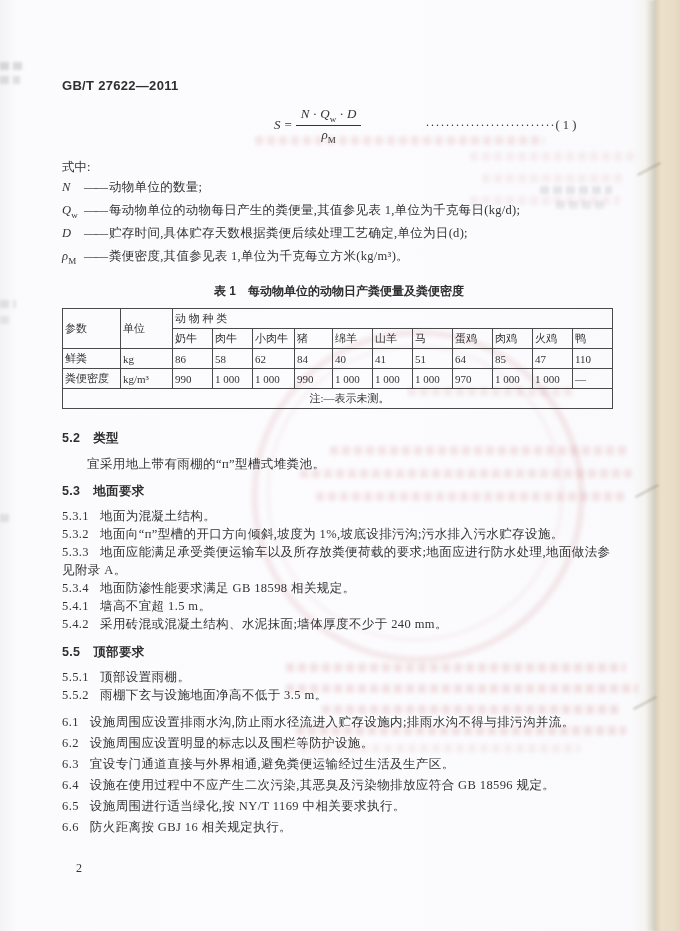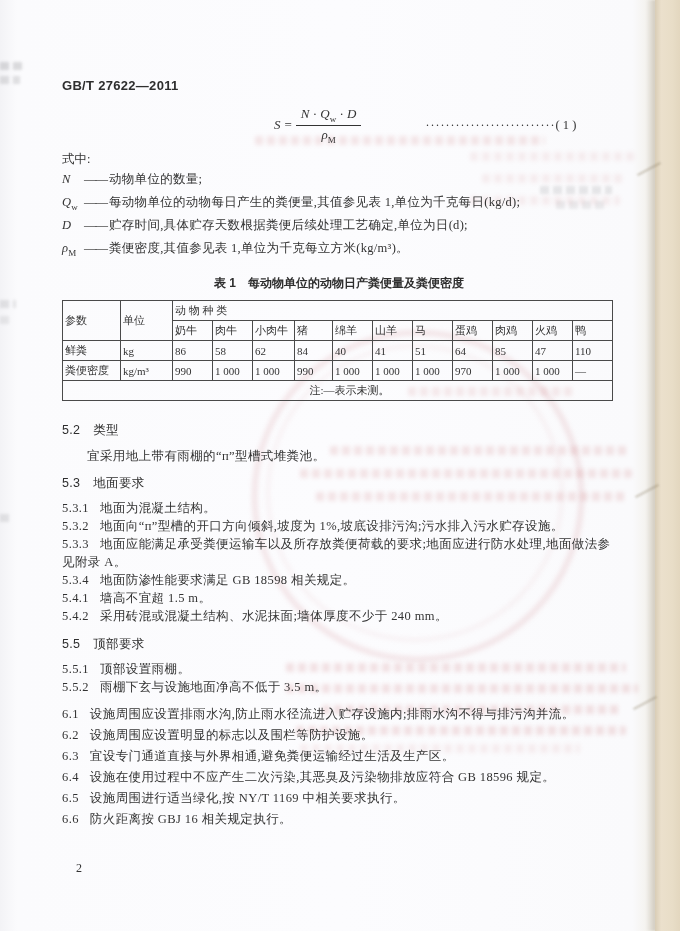--- a/index.html
+++ b/index.html
@@ -58,41 +58,41 @@
   .f-eq { margin:0 4px; }
   .frac { display:inline-block; text-align:center; vertical-align:middle; }
   .frac .num { display:block; padding:0 5px 1px; border-bottom:1px solid #333; }
   .frac .den { display:block; padding-top:1px; }
   sub.f-sub { font-size:9px; font-style:normal; }
   .f-leader {
     margin-left:64px; letter-spacing:1px; font-size:12px; color:#333;
     white-space:nowrap; overflow:hidden; max-width:130px;
   }
   .f-label { font-size:12.5px; white-space:nowrap; }
-  .where-intro { font-size:12.5px; margin:6px 0 2px 0; line-height:18px; }
+  .where-intro { font-size:12.5px; margin:14px 0 2px 0; line-height:18px; }
   .term-row { font-size:12.5px; line-height:18.5px; letter-spacing:0.3px; }
   .term-sym { font-style:italic; display:inline-block; min-width:22px; }
   .term-dash { letter-spacing:-1px; margin-right:2px; }
   .tbl-caption {
     text-align:center; font-family:"Liberation Sans","DejaVu Sans",sans-serif;
     font-weight:bold; font-size:12px; margin:13px 0 8px 0; color:#2e2e2e;
   }
   table.manure {
     width:550px; border-collapse:collapse; font-size:11px; color:#333;
     border:1.5px solid #3d3d3d; table-layout:fixed;
   }
   table.manure td, table.manure th {
     border:1px solid #4a4a4a; padding:1px 2px; text-align:left;
     font-weight:normal; height:17px; overflow:hidden;
   }
   table.manure .note-cell { text-align:center; padding-left:26px; }
   .clauses { margin-top:21px; }
   .clause-h {
     font-family:"Liberation Sans","DejaVu Sans",sans-serif;
-    font-weight:normal; font-size:12.5px; color:#2e2e2e;
+    font-weight:bold; font-size:12.5px; color:#2e2e2e;
     margin:10px 0 8px 0; line-height:17px; letter-spacing:0.3px;
   }
   .clause-h .num { margin-right:13px; font-family:"Liberation Sans","DejaVu Sans",sans-serif; }
   .clause-p { font-size:12.5px; line-height:17.6px; margin:0 0 0.5px 0; letter-spacing:0.4px; }
   .clause-p .num { margin-right:11px; }
   .clause-p.six { margin-bottom:3.6px; }
   .clause-p.first-six { margin-top:9px; }
   .para-indent { font-size:12.5px; line-height:18px; margin:0 0 1px 0; text-indent:2em; letter-spacing:0.4px; }
   .page-no { position:absolute; left:76px; top:861px; font-size:12px; z-index:2; }
 </style>

